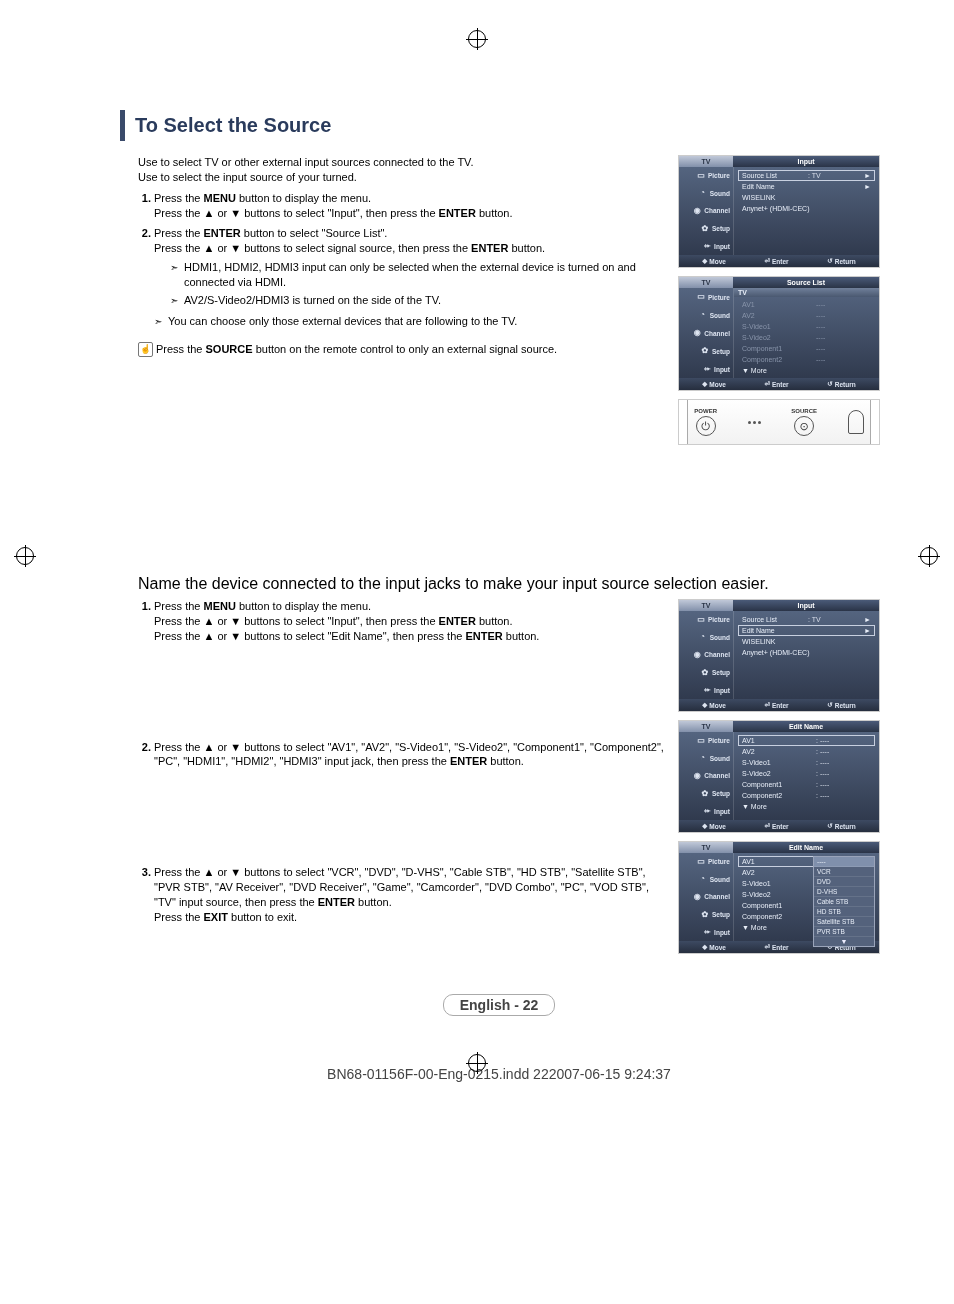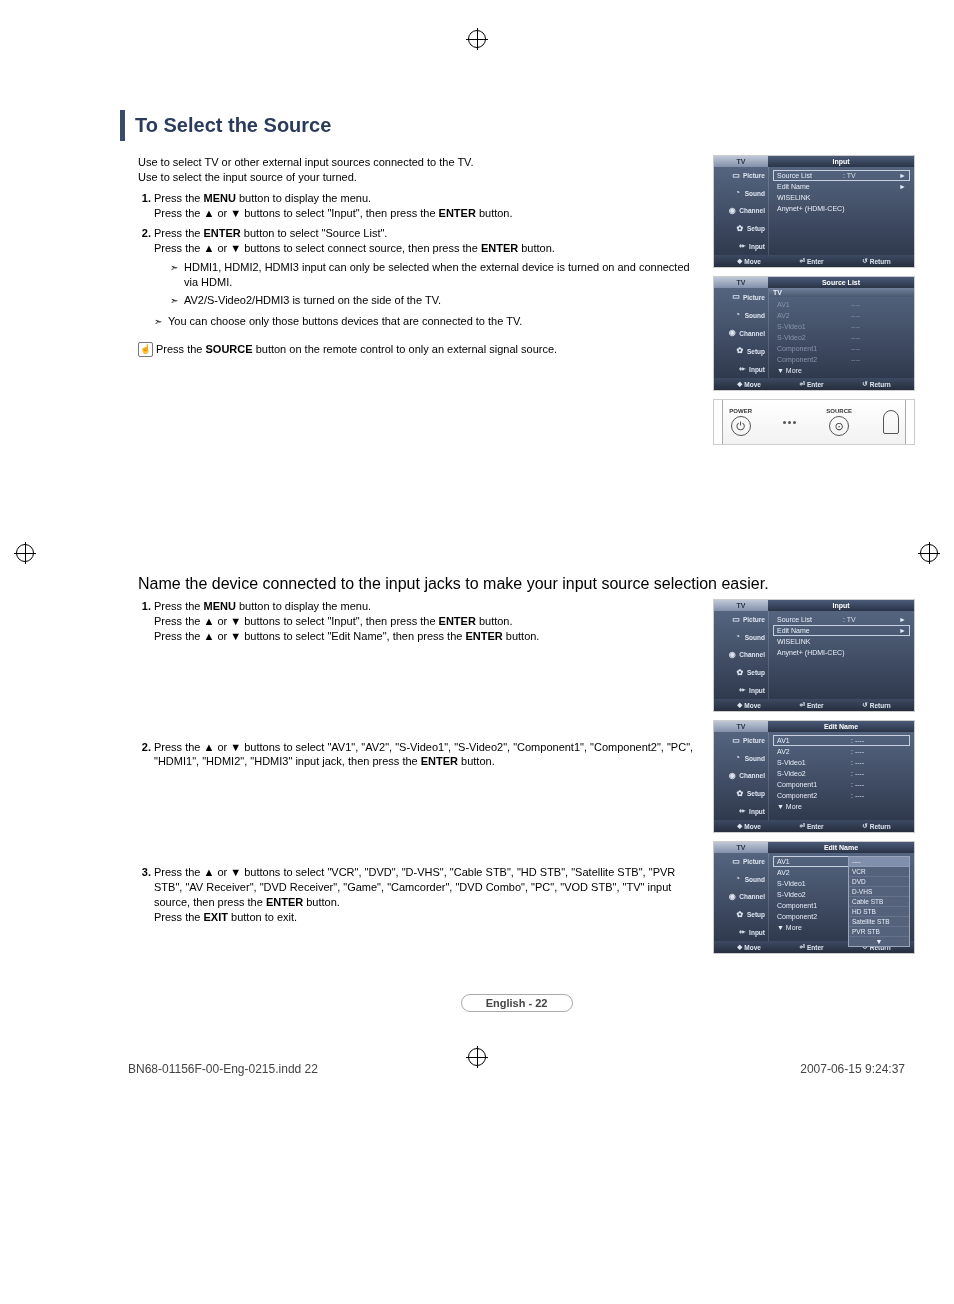--- a/index.html
+++ b/index.html
@@ -5,21 +5,21 @@
   body {
     margin: 0;
     padding: 0;
     font-family: Arial, Helvetica, sans-serif;
     background: #fff;
     color: #000;
     width: 954px;
   }
   .page {
     width: 954px;
-    padding: 110px 41px 30px 120px;
+    padding: 110px 76px 30px 120px;
     box-sizing: border-box;
     position: relative;
   }
   .section-title-bar {
     display: flex;
     align-items: stretch;
     margin-bottom: 14px;
   }
   .section-title-bar .vbar {
     width: 5px;
@@ -232,29 +232,29 @@
   .remote-fig .btn-label { font-weight:bold; }
   .remote-fig .cut { position:absolute; left:0; top:0; bottom:0; width:8px; background:#fff; border-right:1px solid #aaa;}
   .remote-fig .cut.r { left:auto; right:0; border-right:none; border-left:1px solid #aaa;}
 
   .page-foot-pill {
     width: 110px;
     margin: 40px auto 0 auto;
     border: 1px solid #aaa;
     border-radius: 10px;
     text-align: center;
-    font-size: 11px;
+    font-size: 14px;
     font-weight: bold;
     padding: 2px 0;
     color: #444;
   }
   .print-foot {
     display:flex;
-    justify-content: space-between;
-    font-size: 12px;
+    justify-content: center;
+    font-size: 14px;
     color: #444;
     margin-top: 50px;
     padding: 0 8px;
   }
   .crop-circle {
     position:absolute;
     width:16px; height:16px;
     border:1px solid #000;
     border-radius:50%;
     display:flex; align-items:center; justify-content:center;
@@ -291,29 +291,29 @@
         <span>Use to select TV or other external input sources connected to the TV.</span><br>
         <span>Use to select the input source of your turned.</span>
       </div>
       <ol class="steps">
         <li>
           <span>Press the </span><span class="bold">MENU</span><span> button to display the menu.</span><br>
           <span>Press  the ▲ or ▼ buttons to select "Input", then press the </span><span class="bold">ENTER</span><span> button.</span>
         </li>
         <li>
           <span>Press the </span><span class="bold">ENTER</span><span> button to select "Source List".</span><br>
-          <span>Press the ▲ or ▼ buttons to select connect source, then press the </span><span class="bold">ENTER</span><span> button.</span>
+          <span>Press the ▲ or ▼ buttons to select signal source, then press the </span><span class="bold">ENTER</span><span> button.</span>
           <ul class="note-list">
             <li>HDMI1, HDMI2, HDMI3 input can only be selected when the external device is turned on and connected via HDMI.</li>
             <li> AV2/S-Video2/HDMI3 is turned on the side of the TV.</li>
           </ul>
         </li>
       </ol>
       <ul class="note-list" style="padding-left:34px;">
-        <li>You can choose only those buttons devices that are connected to the TV.</li>
+        <li>You can choose only those external devices that are following to the TV.</li>
       </ul>
 
       <div class="remote-note">
         <span class="icon">☝</span>
         <span>Press the </span><span class="bold">SOURCE</span><span> button on the remote control to only an external signal source.</span>
       </div>
     </div>
 
     <div class="col-figs">
 

